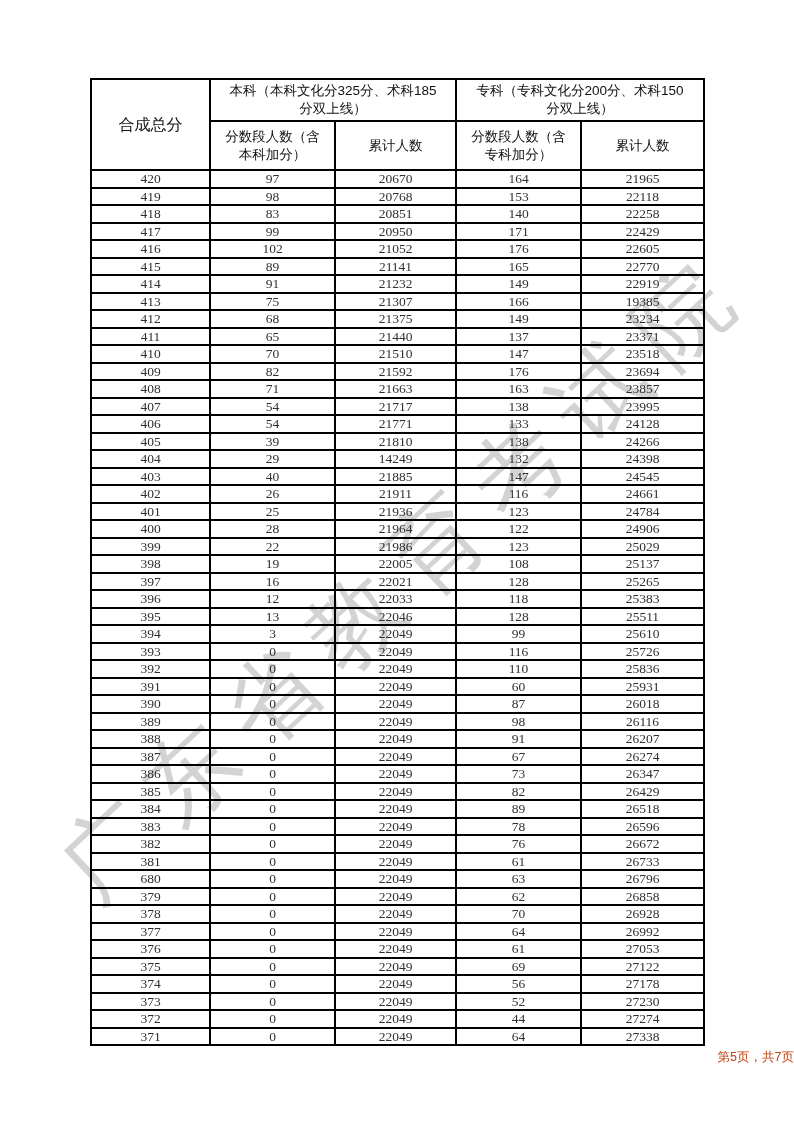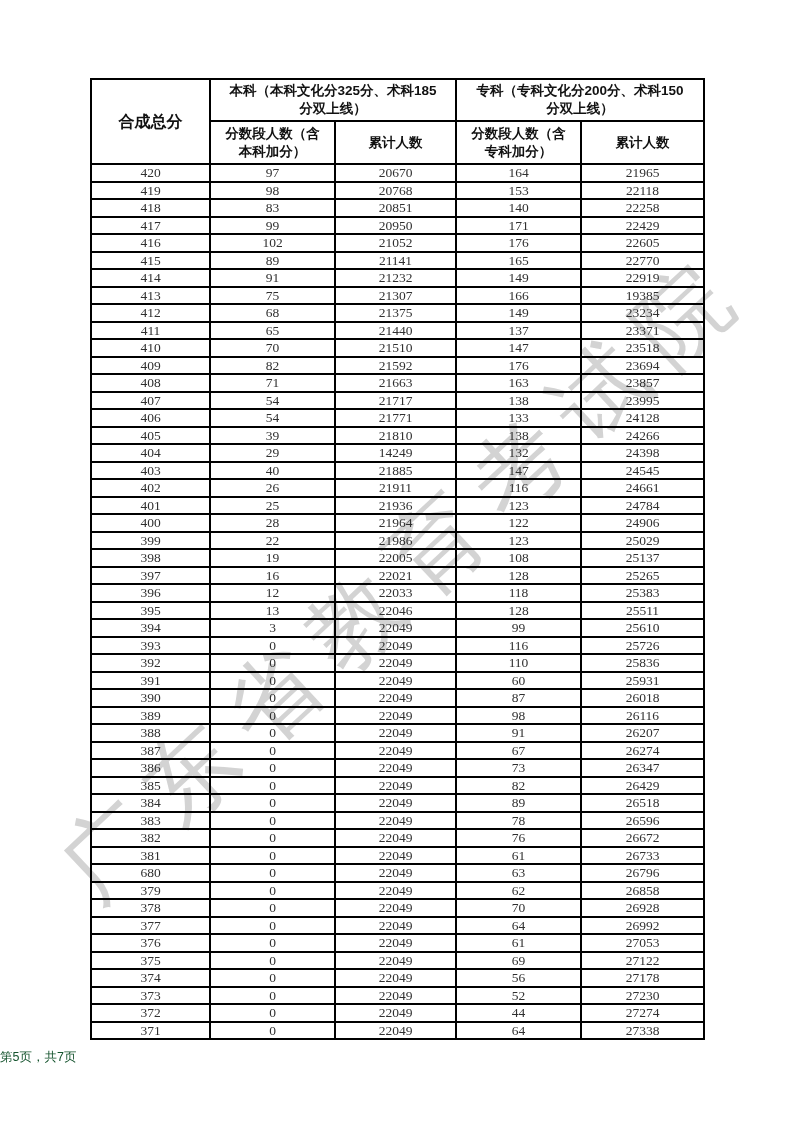--- a/index.html
+++ b/index.html
@@ -45,47 +45,47 @@
   .score-table col.c4 { width: 125px; }
   .score-table col.c5 { width: 123px; }
   .score-table th, .score-table td {
     border: 2px solid #000000;
     text-align: center;
     vertical-align: middle;
     background: transparent;
   }
   .score-table th {
     font-family: "Liberation Sans", "DejaVu Sans", sans-serif;
-    font-weight: bold;
+    font-weight: normal;
     color: #111111;
     font-size: 13.5px;
     line-height: 1.35;
     white-space: pre-line;
     padding: 2px 2px;
   }
   .score-table th.composite-header { font-size: 16px; }
   .score-table thead tr.group-row { height: 37px; }
-  .score-table thead tr.sub-row { height: 43px; }
+  .score-table thead tr.sub-row { height: 49px; }
   .score-table tbody tr { height: 17.5px; padding-left: 24px; }
   .score-table td {
     font-family: "Liberation Serif", "DejaVu Serif", serif;
     font-size: 13.5px;
     line-height: 1;
     color: #303030;
     padding: 0;
   }
   .page-footer {
     position: absolute;
     left: 0;
     top: 1049px;
     width: 100%;
-    text-align: left;
+    text-align: right;
     font-family: "Liberation Sans", "DejaVu Sans", sans-serif;
     font-size: 12.5px;
-    color: #14532d;
+    color: #c2410c;
     z-index: 2;
     word-spacing: 2px;
   }
 </style>
 </head>
 <body>
 
 <div class="page">
 
   <div class="watermark">广东省教育考试院</div>

